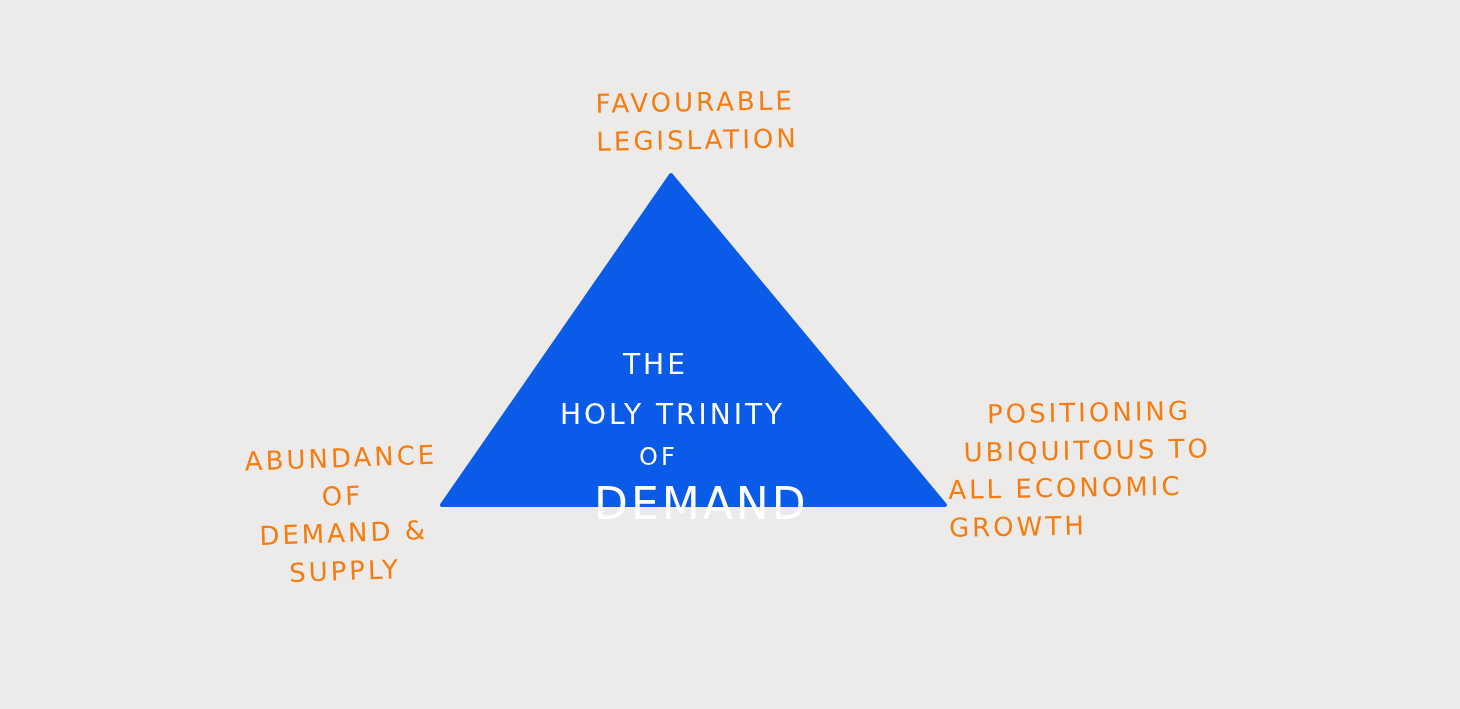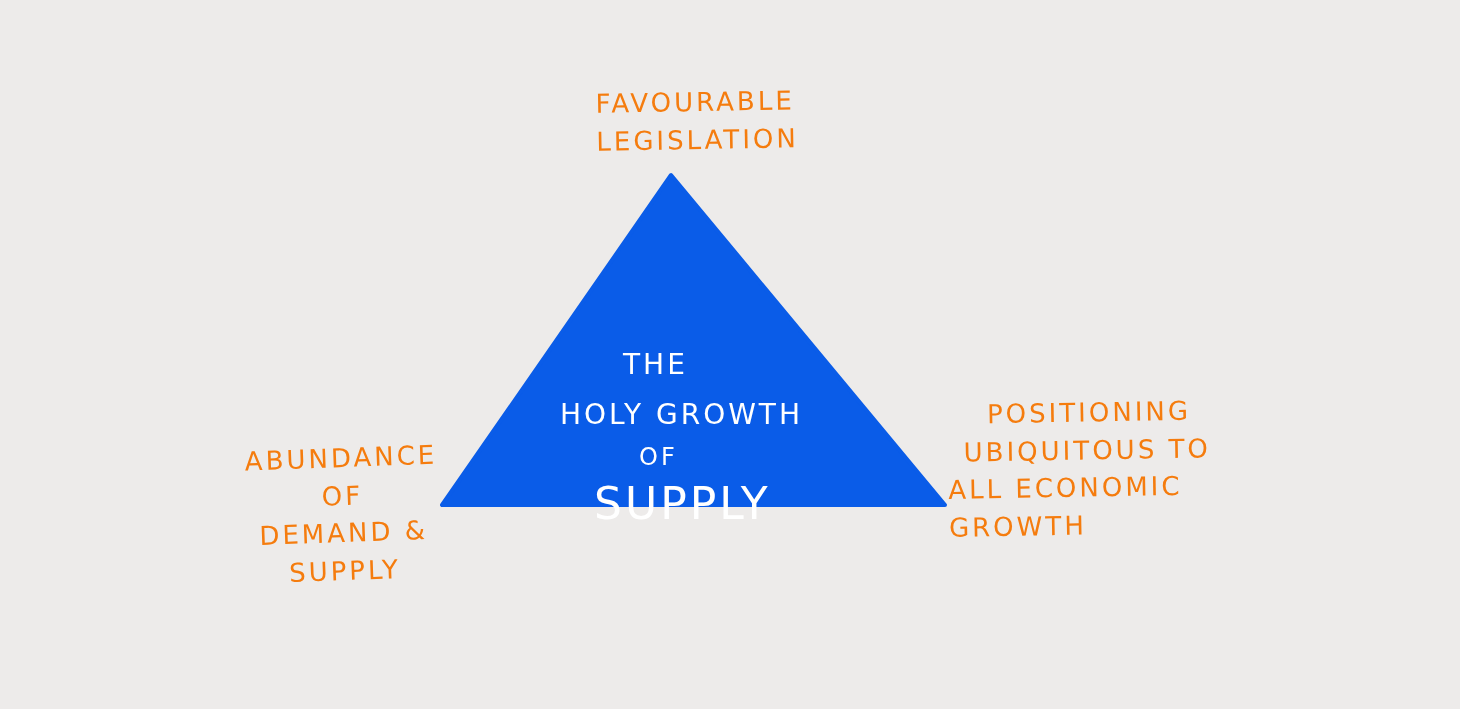--- a/index.html
+++ b/index.html
@@ -33,16 +33,16 @@
 </div>
 
 <div class="label" style="left:948px; top:394px; width:330px; transform: rotate(-1deg);">
   <div style="padding-left:40px;">POSITIONING</div>
   <div style="padding-left:16px;">UBIQUITOUS TO</div>
   <div>ALL ECONOMIC GROWTH</div>
 </div>
 
 <div>
   <div class="center-text" style="left:623px; top:300px; font-size:28px;">THE</div>
-  <div class="center-text" style="left:560px; top:350px; font-size:28px;">HOLY GROWTH</div>
+  <div class="center-text" style="left:560px; top:350px; font-size:28px;">HOLY TRINITY</div>
   <div class="center-text" style="left:639px; top:395px; font-size:24px;">OF</div>
-  <div class="center-text" style="left:594px; top:430px; font-size:44px;">SUPPLY</div>
+  <div class="center-text" style="left:594px; top:430px; font-size:44px;">DEMAND</div>
 </div>
 
 </body></html>

